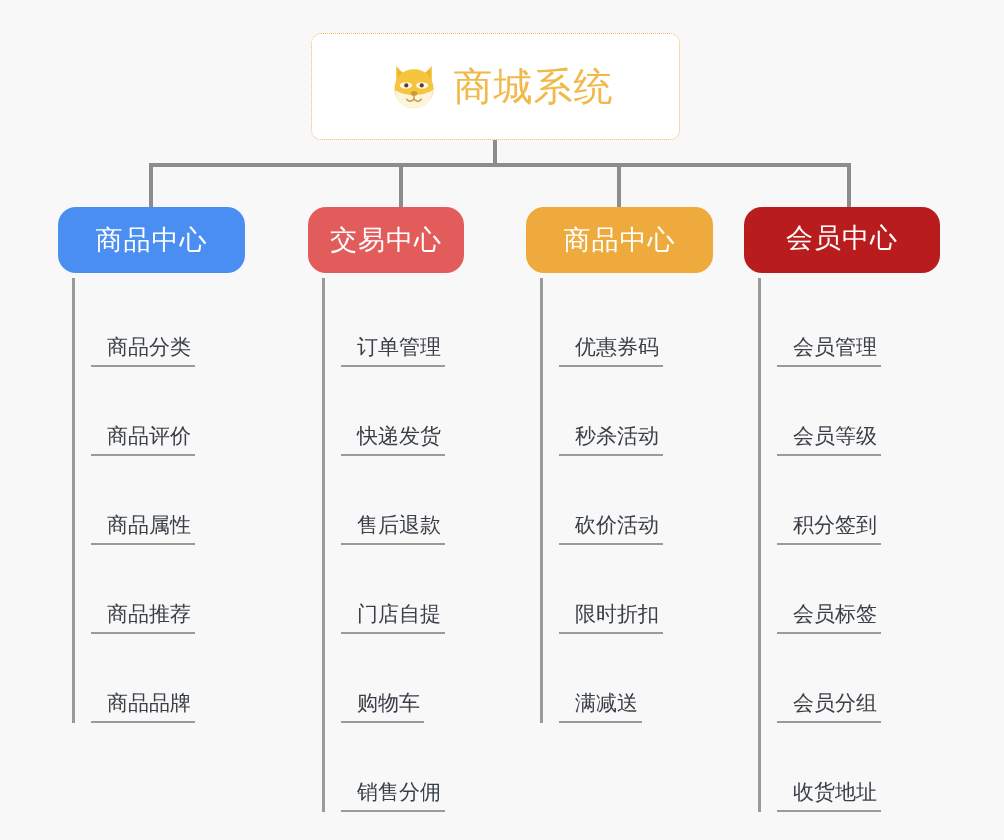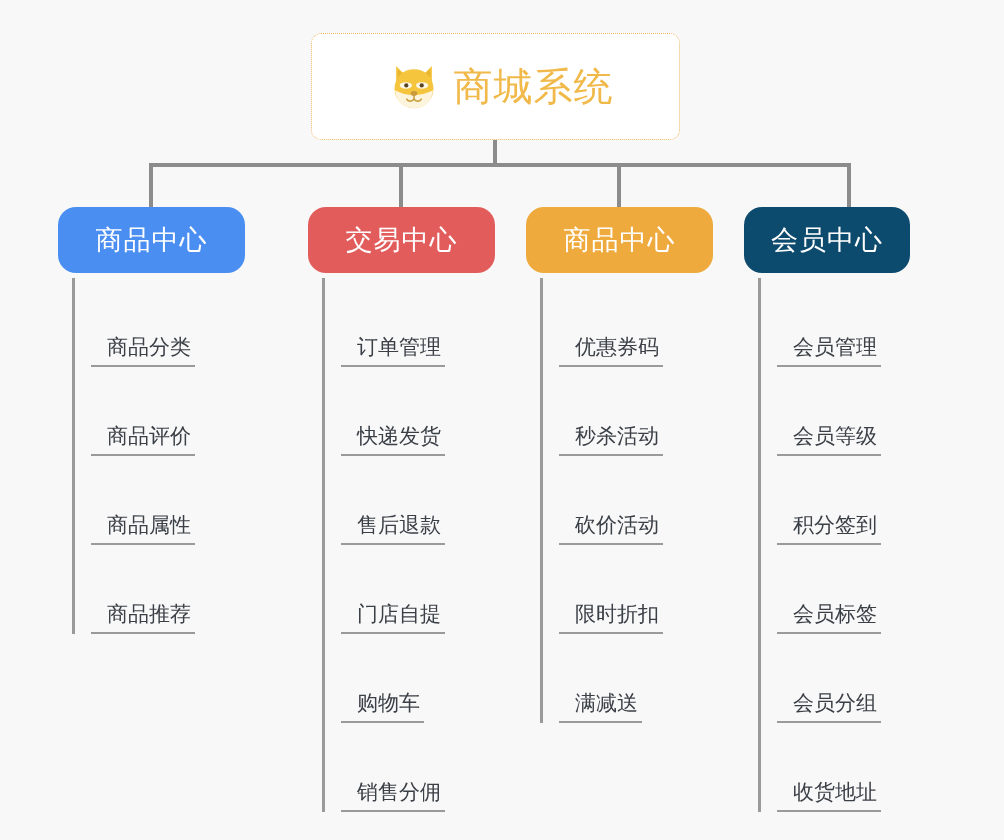--- a/index.html
+++ b/index.html
@@ -158,24 +158,27 @@
           </div>
           <div class="leaf">
             <span class="leaf-text">商品评价</span>
           </div>
           <div class="leaf">
             <span class="leaf-text">商品属性</span>
           </div>
           <div class="leaf">
             <span class="leaf-text">商品推荐</span>
           </div>
+          <div class="leaf">
+            <span class="leaf-text">商品品牌</span>
+          </div>
         </div>
       </div>
       <div class="column" style="left: 308px; width: 187px;">
-        <div class="cat-box" style="width: 187px; background: rgb(226, 92, 92);">
+        <div class="cat-box" style="width: 156px; background: rgb(226, 92, 92);">
           <span class="cat-label">交易中心</span>
         </div>
         <div class="leaf-list">
           <div class="leaf">
             <span class="leaf-text">订单管理</span>
           </div>
           <div class="leaf">
             <span class="leaf-text">快递发货</span>
           </div>
           <div class="leaf">
@@ -208,21 +211,21 @@
           </div>
           <div class="leaf">
             <span class="leaf-text">限时折扣</span>
           </div>
           <div class="leaf">
             <span class="leaf-text">满减送</span>
           </div>
         </div>
       </div>
       <div class="column" style="left: 744px; width: 187px;">
-        <div class="cat-box" style="width: 166px; background: #0c4a6e;">
+        <div class="cat-box" style="width: 196px; background: #b91c1c; font-family: Liberation Mono, monospace;">
           <span class="cat-label">会员中心</span>
         </div>
         <div class="leaf-list">
           <div class="leaf">
             <span class="leaf-text">会员管理</span>
           </div>
           <div class="leaf">
             <span class="leaf-text">会员等级</span>
           </div>
           <div class="leaf">

